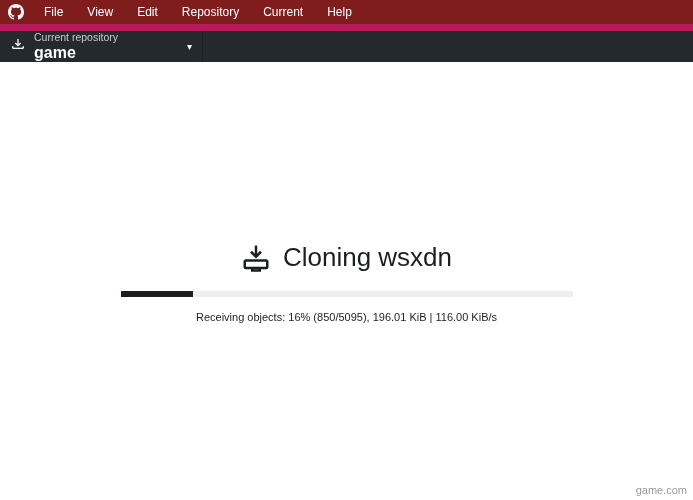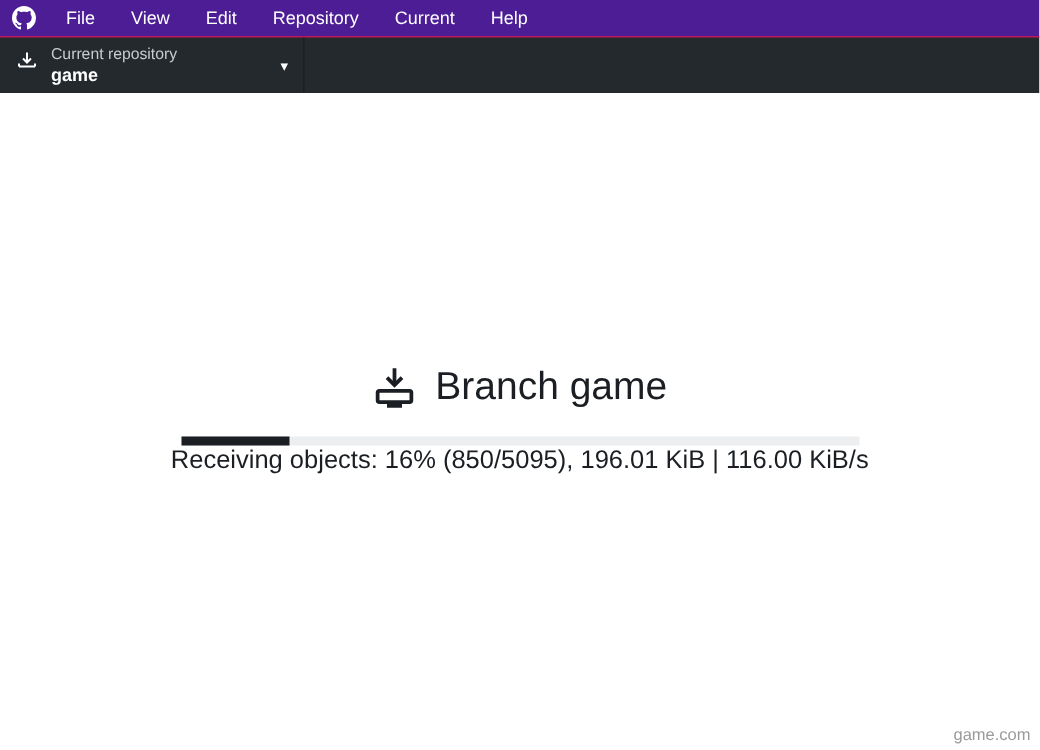--- a/index.html
+++ b/index.html
@@ -4,21 +4,21 @@
   <style>
     * { margin: 0; padding: 0; box-sizing: border-box; }
     body {
       font-family: -apple-system, BlinkMacSystemFont, "Segoe UI", Helvetica, Arial, sans-serif;
       width: 693px;
       height: 500px;
       background: #fff;
       overflow: hidden;
     }
     .menubar {
-      background: #4c1d95;
+      background: #7f1d1d;
       height: 24px;
       display: flex;
       align-items: center;
       padding: 0 8px;
       gap: 4px;
     }
     .menubar .logo {
       color: #fff;
       display: flex;
       align-items: center;
@@ -27,21 +27,21 @@
     .menubar .menu-item {
       color: #fff;
       font-size: 12px;
       padding: 3px 10px;
       cursor: default;
     }
     .toolbar {
       background: #24292e;
       height: 38px;
       display: flex;
-      border-top: 1px solid #be185d;
+      border-top: 7px solid #be185d;
     }
     .repo-selector {
       display: flex;
       align-items: center;
       width: 203px;
       border-right: 1px solid #1b1f23;
       padding: 0 10px;
       gap: 8px;
       color: #fff;
       cursor: pointer;
@@ -54,21 +54,21 @@
       flex: 1;
       display: flex;
       flex-direction: column;
       line-height: 1.2;
     }
     .repo-selector .label {
       font-size: 10.5px;
       color: #c8ccd0;
     }
     .repo-selector .value {
-      font-size: 12px;
+      font-size: 16px;
       font-weight: 600;
       color: #fff;
     }
     .repo-selector .chev {
       color: #fff;
       font-size: 10px;
     }
     .content {
       display: flex;
       flex-direction: column;
@@ -96,22 +96,22 @@
       position: relative;
     }
     .progress-fill {
       position: absolute;
       left: 0;
       top: 0;
       height: 100%;
       background: #1b1f23;
     }
     .status {
-      margin-top: 0;
-      font-size: 17px;
+      margin-top: 14px;
+      font-size: 11px;
       color: #1b1f23;
     }
     .watermark {
       position: absolute;
       right: 6px;
       bottom: 4px;
       font-size: 11px;
       color: #9a9a9a;
     }
   </style>
@@ -156,21 +156,21 @@
     <span class="icon">
       <svg width="30" height="30" viewBox="0 0 24 24" fill="none" stroke="#1b1f23" stroke-width="2">
         <path d="M12 2v9"></path>
           <path d="M8 7l4 4 4-4"></path>
         <rect x="3" y="14" width="18" height="6" rx="1"></rect>
         <path d="M9 20v2"></path>
           <path d="M15 20v2"></path>
           <path d="M8 22h8"></path>
       </svg>
     </span>
-    <h1>Branch game</h1>
+    <h1>Cloning wsxdn</h1>
   </div>
   <div class="progress">
     <div class="progress-fill" style="width:16%"></div>
   </div>
   <div class="status">Receiving objects: 16% (850/5095), 196.01 KiB | 116.00 KiB/s</div>
 </div>
 
 <div class="watermark">game.com</div>
 
 </body></html>

